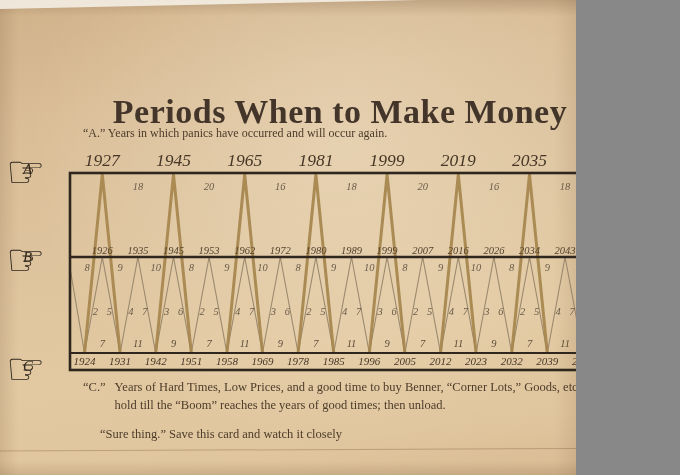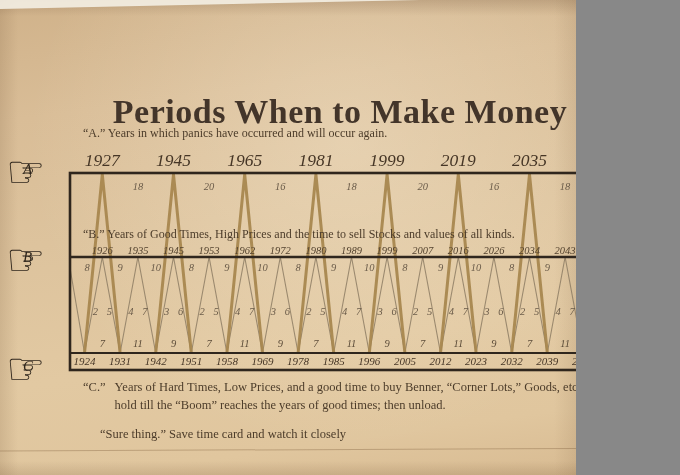--- a/index.html
+++ b/index.html
@@ -171,41 +171,40 @@
       <text x="369.3" y="365" text-anchor="middle" font-size="11" fill="#463626">1996</text>
       <text x="404.90000000000003" y="365" text-anchor="middle" font-size="11" fill="#463626">2005</text>
       <text x="440.5" y="365" text-anchor="middle" font-size="11" fill="#463626">2012</text>
       <text x="476.1" y="365" text-anchor="middle" font-size="11" fill="#463626">2023</text>
       <text x="511.70000000000005" y="365" text-anchor="middle" font-size="11" fill="#463626">2032</text>
       <text x="547.3" y="365" text-anchor="middle" font-size="11" fill="#463626">2039</text>
       <text x="582.9000000000001" y="365" text-anchor="middle" font-size="11" fill="#463626">2050</text>
       <text x="618.5" y="365" text-anchor="middle" font-size="11" fill="#463626">2059</text>
     </svg>
 
-  <div class="cap cap-b">“B.” Years of Good Times, High Prices and the time to sell Stocks and values of all kinds.</div>
 
   <div class="manicule man-a">
     <span class="glyph">☞</span>
     <span class="letter">A</span>
   </div>
   <div class="manicule man-b">
     <span class="glyph">☞</span>
     <span class="letter">B</span>
   </div>
   <div class="manicule man-c">
     <span class="glyph">☞</span>
     <span class="letter">C</span>
   </div>
 
   <div class="c-par">
     <span class="c-label">“C.”</span>
     <span class="c-body">Years of Hard Times, Low Prices, and a good time to buy Benner, “Corner Lots,” Goods, etc., and hold till the “Boom” reaches the years of good times; then unload.</span>
   </div>
 
-  <div class="footer-note">“Sure thing.” Save time card and watch it closely</div>
+  <div class="footer-note">“Sure thing.” Save this card and watch it closely</div>
 
   <div class="signature">
     <span class="s1">Samuel</span>
     <span class="s2">Benner</span>
     <span class="s3">1875</span>
   </div>
 
   <div class="crease"></div>
   <div class="speck"></div>
 </div>

